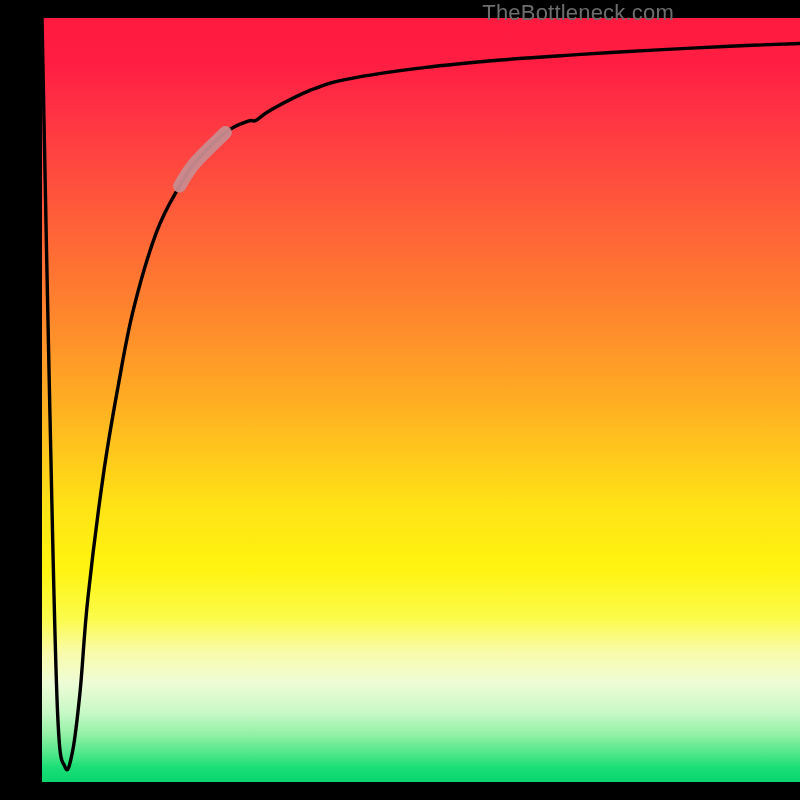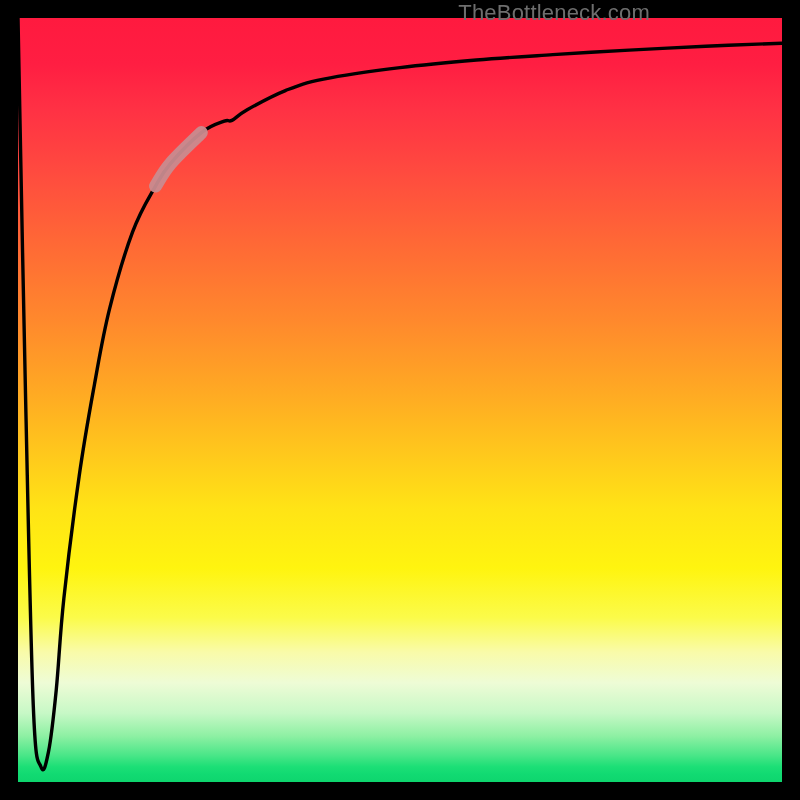--- a/index.html
+++ b/index.html
@@ -8,20 +8,21 @@
     width: 800px;
     height: 800px;
     background: #000;
     font-family: Arial, Helvetica, sans-serif;
     overflow: hidden;
   }
   .stage {
     position: relative;
     width: 656px;
     height: 800px;
+    margin-left: 24px;
   }
   .plot-area {
     position: absolute;
     left: 18px;
     top: 18px;
     width: 764px;
     height: 764px;
     overflow: hidden;
   }
   .gradient-bg {

